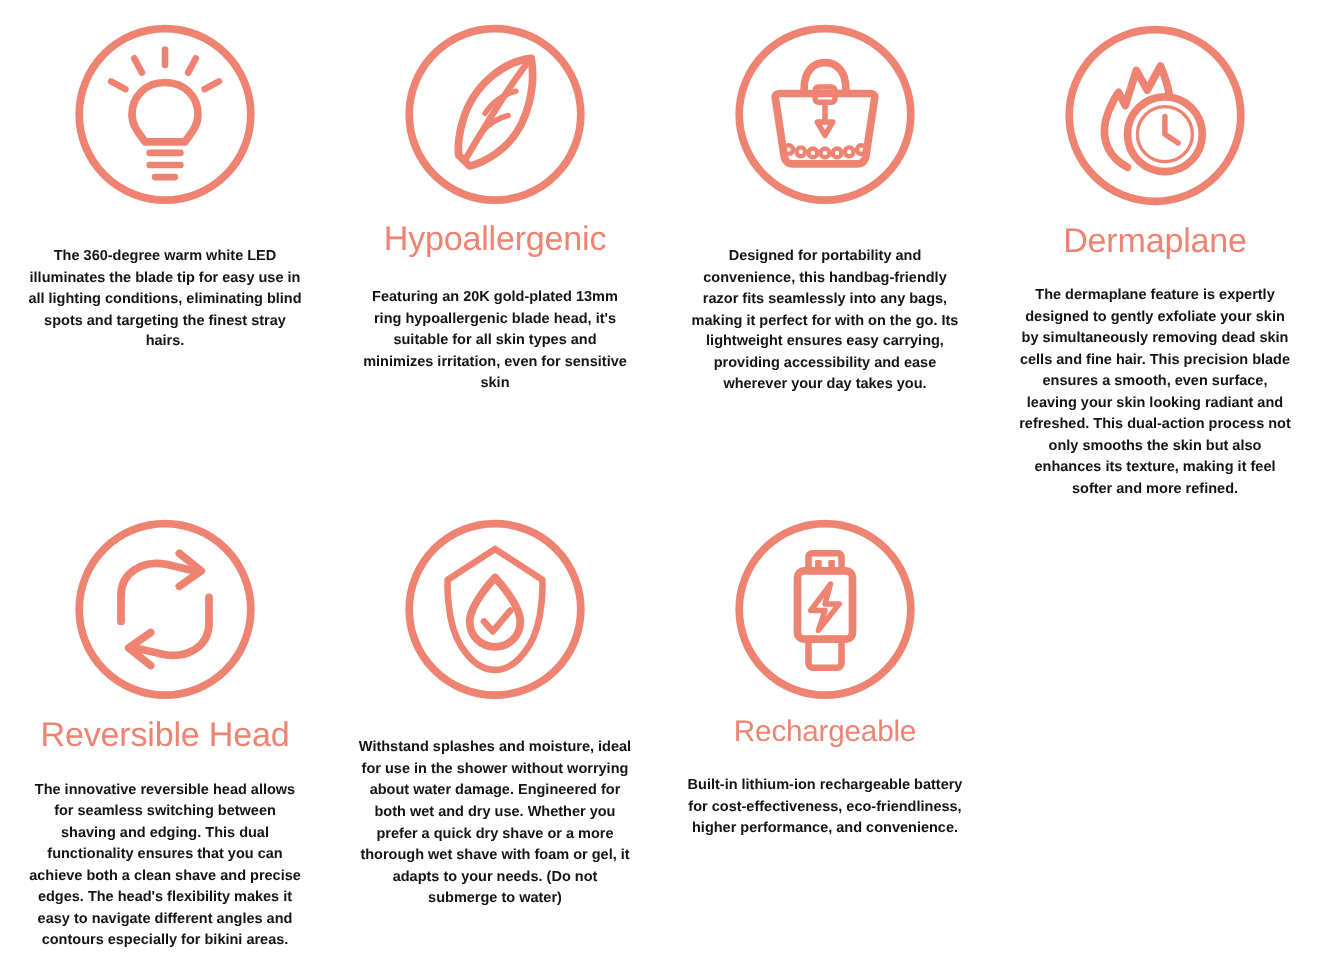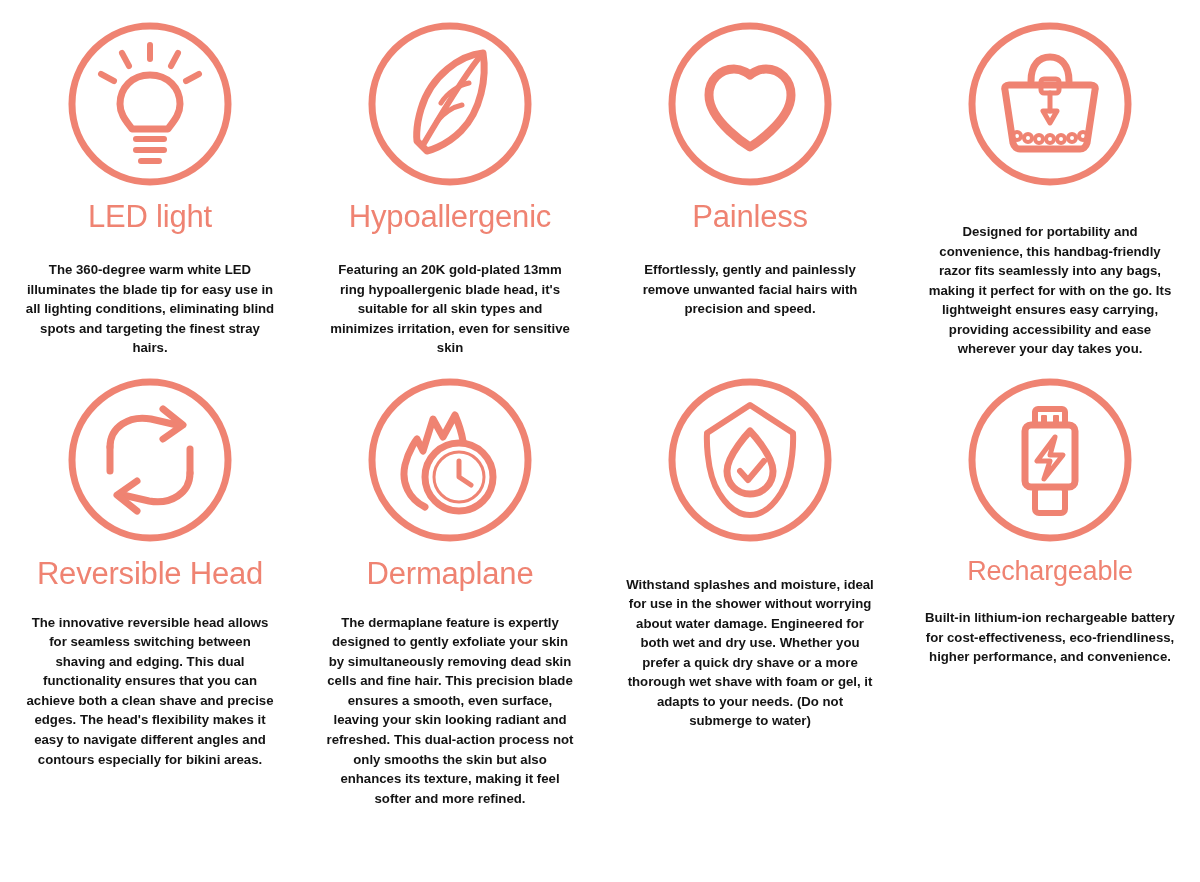--- a/index.html
+++ b/index.html
@@ -85,48 +85,37 @@
           <path d="M134 55 L121 62"></path>
         </g>
         <path d="M85 56 C67 56 55 69 55 85 C55 96 62 103 67 110 L103 110 C108 103 115 96 115 85 C115 69 103 56 85 56 Z" fill="none" stroke="#ef8372" stroke-width="7" stroke-linejoin="round"></path>
         <g fill="none" stroke="#ef8372" stroke-width="6" stroke-linecap="round">
           <path d="M71 120 L99 120"></path>
           <path d="M71 131 L99 131"></path>
           <path d="M76 142 L94 142"></path>
         </g>
       </svg>
     </div>
-    <div class="feature-title">LED light</div>
     <div class="feature-desc">The 360-degree warm white LED illuminates the blade tip for easy use in all lighting conditions, eliminating blind spots and targeting the finest stray hairs.</div>
   </div>
 
   <div class="cell row1">
     <div class="icon-wrap">
       <svg width="170" height="170" viewBox="0 0 170 170">
         <circle cx="85" cy="85" r="78" fill="none" stroke="#ef8372" stroke-width="7"></circle>
         <path d="M118 34 C96 36 66 56 56 90 C50 110 52 122 52 122 L62 132 C62 132 80 128 96 112 C116 92 122 58 118 34 Z" fill="none" stroke="#ef8372" stroke-width="7" stroke-linejoin="round"></path>
         <path d="M113 40 C96 62 78 92 58 126" fill="none" stroke="#ef8372" stroke-width="6" stroke-linecap="round"></path>
         <path d="M104 64 C94 66 82 74 76 84" fill="none" stroke="#ef8372" stroke-width="5" stroke-linecap="round"></path>
         <path d="M97 86 C88 88 79 94 72 102" fill="none" stroke="#ef8372" stroke-width="5" stroke-linecap="round"></path>
       </svg>
     </div>
     <div class="feature-title">Hypoallergenic</div>
     <div class="feature-desc">Featuring an 20K gold-plated 13mm ring hypoallergenic blade head, it's suitable for all skin types and minimizes irritation, even for sensitive skin</div>
   </div>
 
-  <div class="cell row1">
-    <div class="icon-wrap">
-      <svg width="170" height="170" viewBox="0 0 170 170">
-        <circle cx="85" cy="85" r="78" fill="none" stroke="#ef8372" stroke-width="7"></circle>
-        <path d="M85 128 C85 128 44 103 44 76 C44 61 55 50 69 50 C78 50 85 56 85 56 C85 56 92 50 101 50 C115 50 126 61 126 76 C126 103 85 128 85 128 Z" fill="none" stroke="#ef8372" stroke-width="9" stroke-linejoin="round"></path>
-      </svg>
-    </div>
-    <div class="feature-title">Painless</div>
-    <div class="feature-desc">Effortlessly, gently and painlessly remove unwanted facial hairs with precision and speed.</div>
-  </div>
 
   <div class="cell row1">
     <div class="icon-wrap">
       <svg width="170" height="170" viewBox="0 0 170 170">
         <circle cx="85" cy="85" r="78" fill="none" stroke="#ef8372" stroke-width="7"></circle>
         <path d="M66 62 C66 46 74 38 85 38 C96 38 104 46 104 62" fill="none" stroke="#ef8372" stroke-width="7" stroke-linecap="round"></path>
         <path d="M44 66 L126 66 C129 66 131 68 130 71 L122 124 C121 128 118 130 115 130 L55 130 C52 130 49 128 48 124 L40 71 C39 68 41 66 44 66 Z" fill="none" stroke="#ef8372" stroke-width="7" stroke-linejoin="round"></path>
         <rect x="76" y="60" width="18" height="14" rx="3" fill="none" stroke="#ef8372" stroke-width="5"></rect>
         <path d="M85 74 L85 92" fill="none" stroke="#ef8372" stroke-width="5" stroke-linecap="round"></path>
         <path d="M78 92 L92 92 L85 104 Z" fill="none" stroke="#ef8372" stroke-width="5" stroke-linejoin="round"></path>
@@ -141,44 +130,44 @@
         </g>
       </svg>
     </div>
     <div class="feature-desc">Designed for portability and convenience, this handbag-friendly razor fits seamlessly into any bags, making it perfect for with on the go. Its lightweight ensures easy carrying, providing accessibility and ease wherever your day takes you.</div>
   </div>
 
   <div class="cell row2">
     <div class="icon-wrap">
       <svg width="170" height="170" viewBox="0 0 170 170">
         <circle cx="85" cy="85" r="78" fill="none" stroke="#ef8372" stroke-width="7"></circle>
+        <path d="M60 132 C44 124 36 108 40 90 C44 74 52 64 52 64 L58 76 L68 44 L78 62 L90 40 C90 40 96 54 98 66" fill="none" stroke="#ef8372" stroke-width="7" stroke-linecap="round" stroke-linejoin="round"></path>
+        <circle cx="94" cy="102" r="34" fill="none" stroke="#ef8372" stroke-width="7"></circle>
+        <circle cx="94" cy="102" r="25" fill="none" stroke="#ef8372" stroke-width="3"></circle>
+        <path d="M94 86 L94 102 L106 110" fill="none" stroke="#ef8372" stroke-width="5" stroke-linecap="round" stroke-linejoin="round"></path>
+      </svg>
+    </div>
+    <div class="feature-title">Dermaplane</div>
+    <div class="feature-desc">The dermaplane feature is expertly designed to gently exfoliate your skin by simultaneously removing dead skin cells and fine hair. This precision blade ensures a smooth, even surface, leaving your skin looking radiant and refreshed. This dual-action process not only smooths the skin but also enhances its texture, making it feel softer and more refined.</div>
+  </div>
+
+  <div class="cell row2">
+    <div class="icon-wrap">
+      <svg width="170" height="170" viewBox="0 0 170 170">
+        <circle cx="85" cy="85" r="78" fill="none" stroke="#ef8372" stroke-width="7"></circle>
         <path d="M45 72 C45 52 64 40 86 44 L112 50" fill="none" stroke="#ef8372" stroke-width="7" stroke-linecap="round"></path>
         <path d="M98 34 L118 50 L98 64" fill="none" stroke="#ef8372" stroke-width="7" stroke-linecap="round" stroke-linejoin="round"></path>
         <path d="M125 98 C125 118 106 130 84 126 L58 120" fill="none" stroke="#ef8372" stroke-width="7" stroke-linecap="round"></path>
         <path d="M72 136 L52 120 L72 106" fill="none" stroke="#ef8372" stroke-width="7" stroke-linecap="round" stroke-linejoin="round"></path>
         <path d="M45 72 L45 96" fill="none" stroke="#ef8372" stroke-width="7" stroke-linecap="round"></path>
         <path d="M125 98 L125 74" fill="none" stroke="#ef8372" stroke-width="7" stroke-linecap="round"></path>
       </svg>
     </div>
     <div class="feature-title">Reversible Head</div>
     <div class="feature-desc">The innovative reversible head allows for seamless switching between shaving and edging. This dual functionality ensures that you can achieve both a clean shave and precise edges. The head's flexibility makes it easy to navigate different angles and contours especially for bikini areas.</div>
-  </div>
-
-  <div class="cell row2">
-    <div class="icon-wrap">
-      <svg width="170" height="170" viewBox="0 0 170 170">
-        <circle cx="85" cy="85" r="78" fill="none" stroke="#ef8372" stroke-width="7"></circle>
-        <path d="M60 132 C44 124 36 108 40 90 C44 74 52 64 52 64 L58 76 L68 44 L78 62 L90 40 C90 40 96 54 98 66" fill="none" stroke="#ef8372" stroke-width="7" stroke-linecap="round" stroke-linejoin="round"></path>
-        <circle cx="94" cy="102" r="34" fill="none" stroke="#ef8372" stroke-width="7"></circle>
-        <circle cx="94" cy="102" r="25" fill="none" stroke="#ef8372" stroke-width="3"></circle>
-        <path d="M94 86 L94 102 L106 110" fill="none" stroke="#ef8372" stroke-width="5" stroke-linecap="round" stroke-linejoin="round"></path>
-      </svg>
-    </div>
-    <div class="feature-title">Dermaplane</div>
-    <div class="feature-desc">The dermaplane feature is expertly designed to gently exfoliate your skin by simultaneously removing dead skin cells and fine hair. This precision blade ensures a smooth, even surface, leaving your skin looking radiant and refreshed. This dual-action process not only smooths the skin but also enhances its texture, making it feel softer and more refined.</div>
   </div>
 
   <div class="cell row2">
     <div class="icon-wrap">
       <svg width="170" height="170" viewBox="0 0 170 170">
         <circle cx="85" cy="85" r="78" fill="none" stroke="#ef8372" stroke-width="7"></circle>
         <path d="M85 30 L128 58 C128 58 130 96 116 118 C106 134 96 140 85 140 C74 140 64 134 54 118 C40 96 42 58 42 58 Z" fill="none" stroke="#ef8372" stroke-width="6" stroke-linejoin="round"></path>
         <path d="M85 56 C85 56 62 80 62 96 C62 109 72 119 85 119 C98 119 108 109 108 96 C108 80 85 56 85 56 Z" fill="none" stroke="#ef8372" stroke-width="7" stroke-linejoin="round"></path>
         <path d="M75 96 L83 105 L99 86" fill="none" stroke="#ef8372" stroke-width="6" stroke-linecap="round" stroke-linejoin="round"></path>
       </svg>

